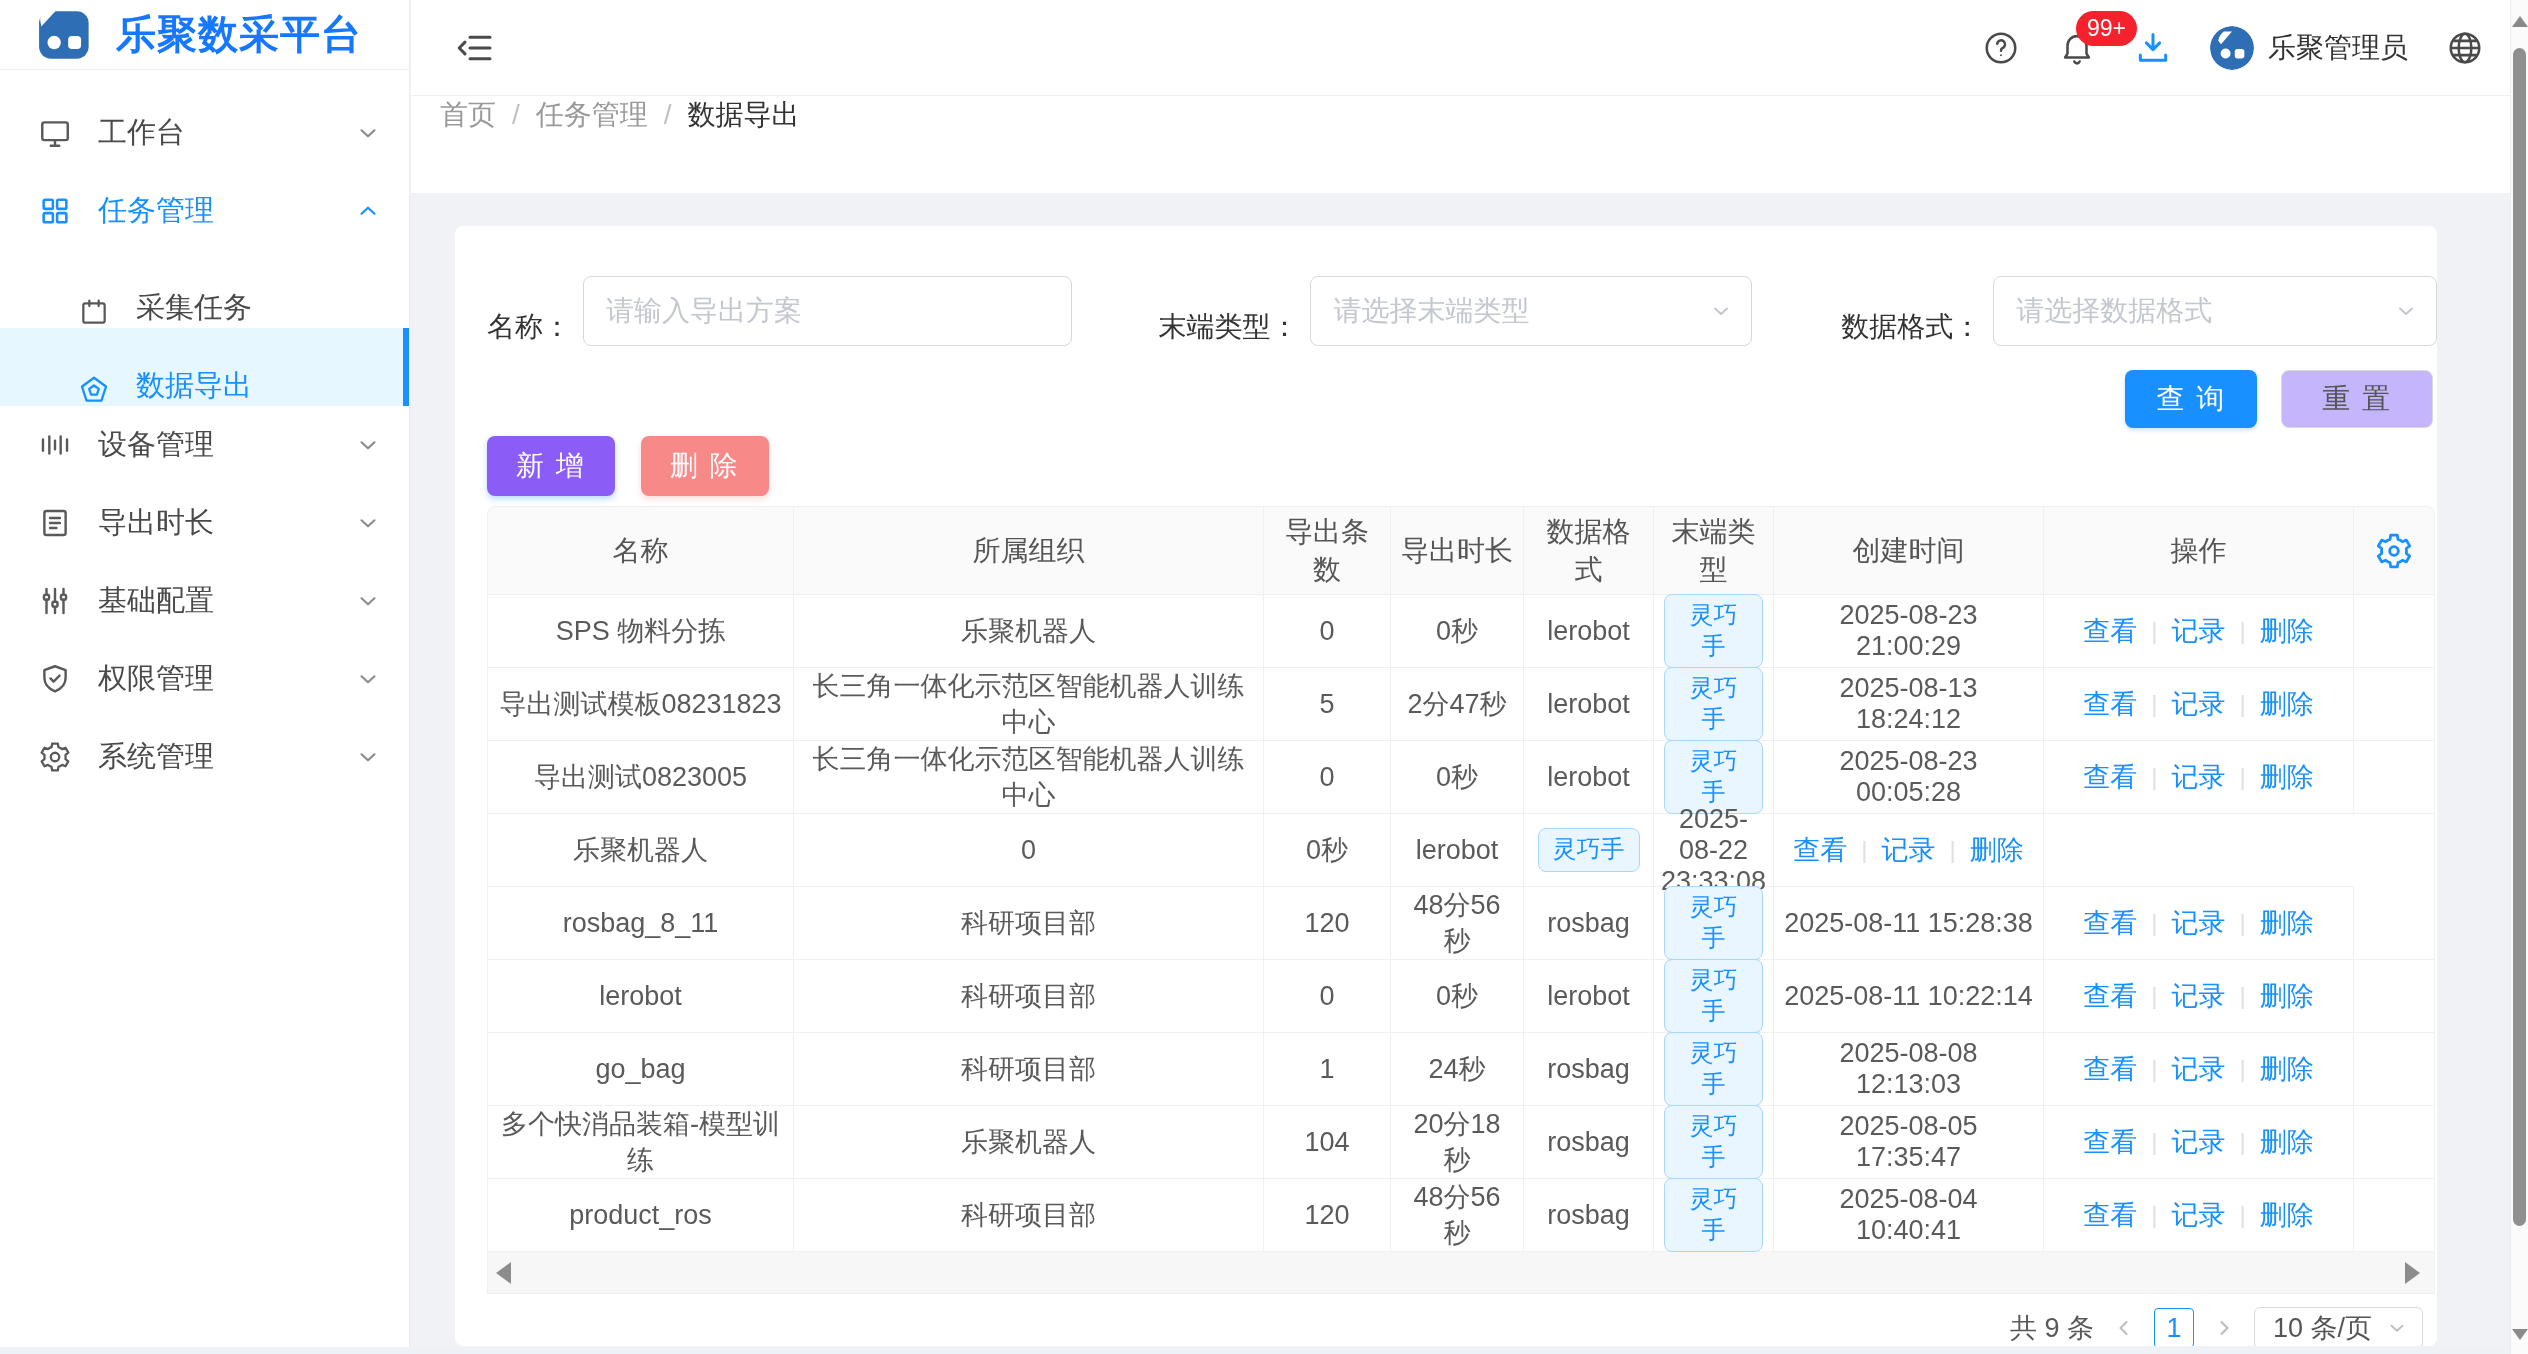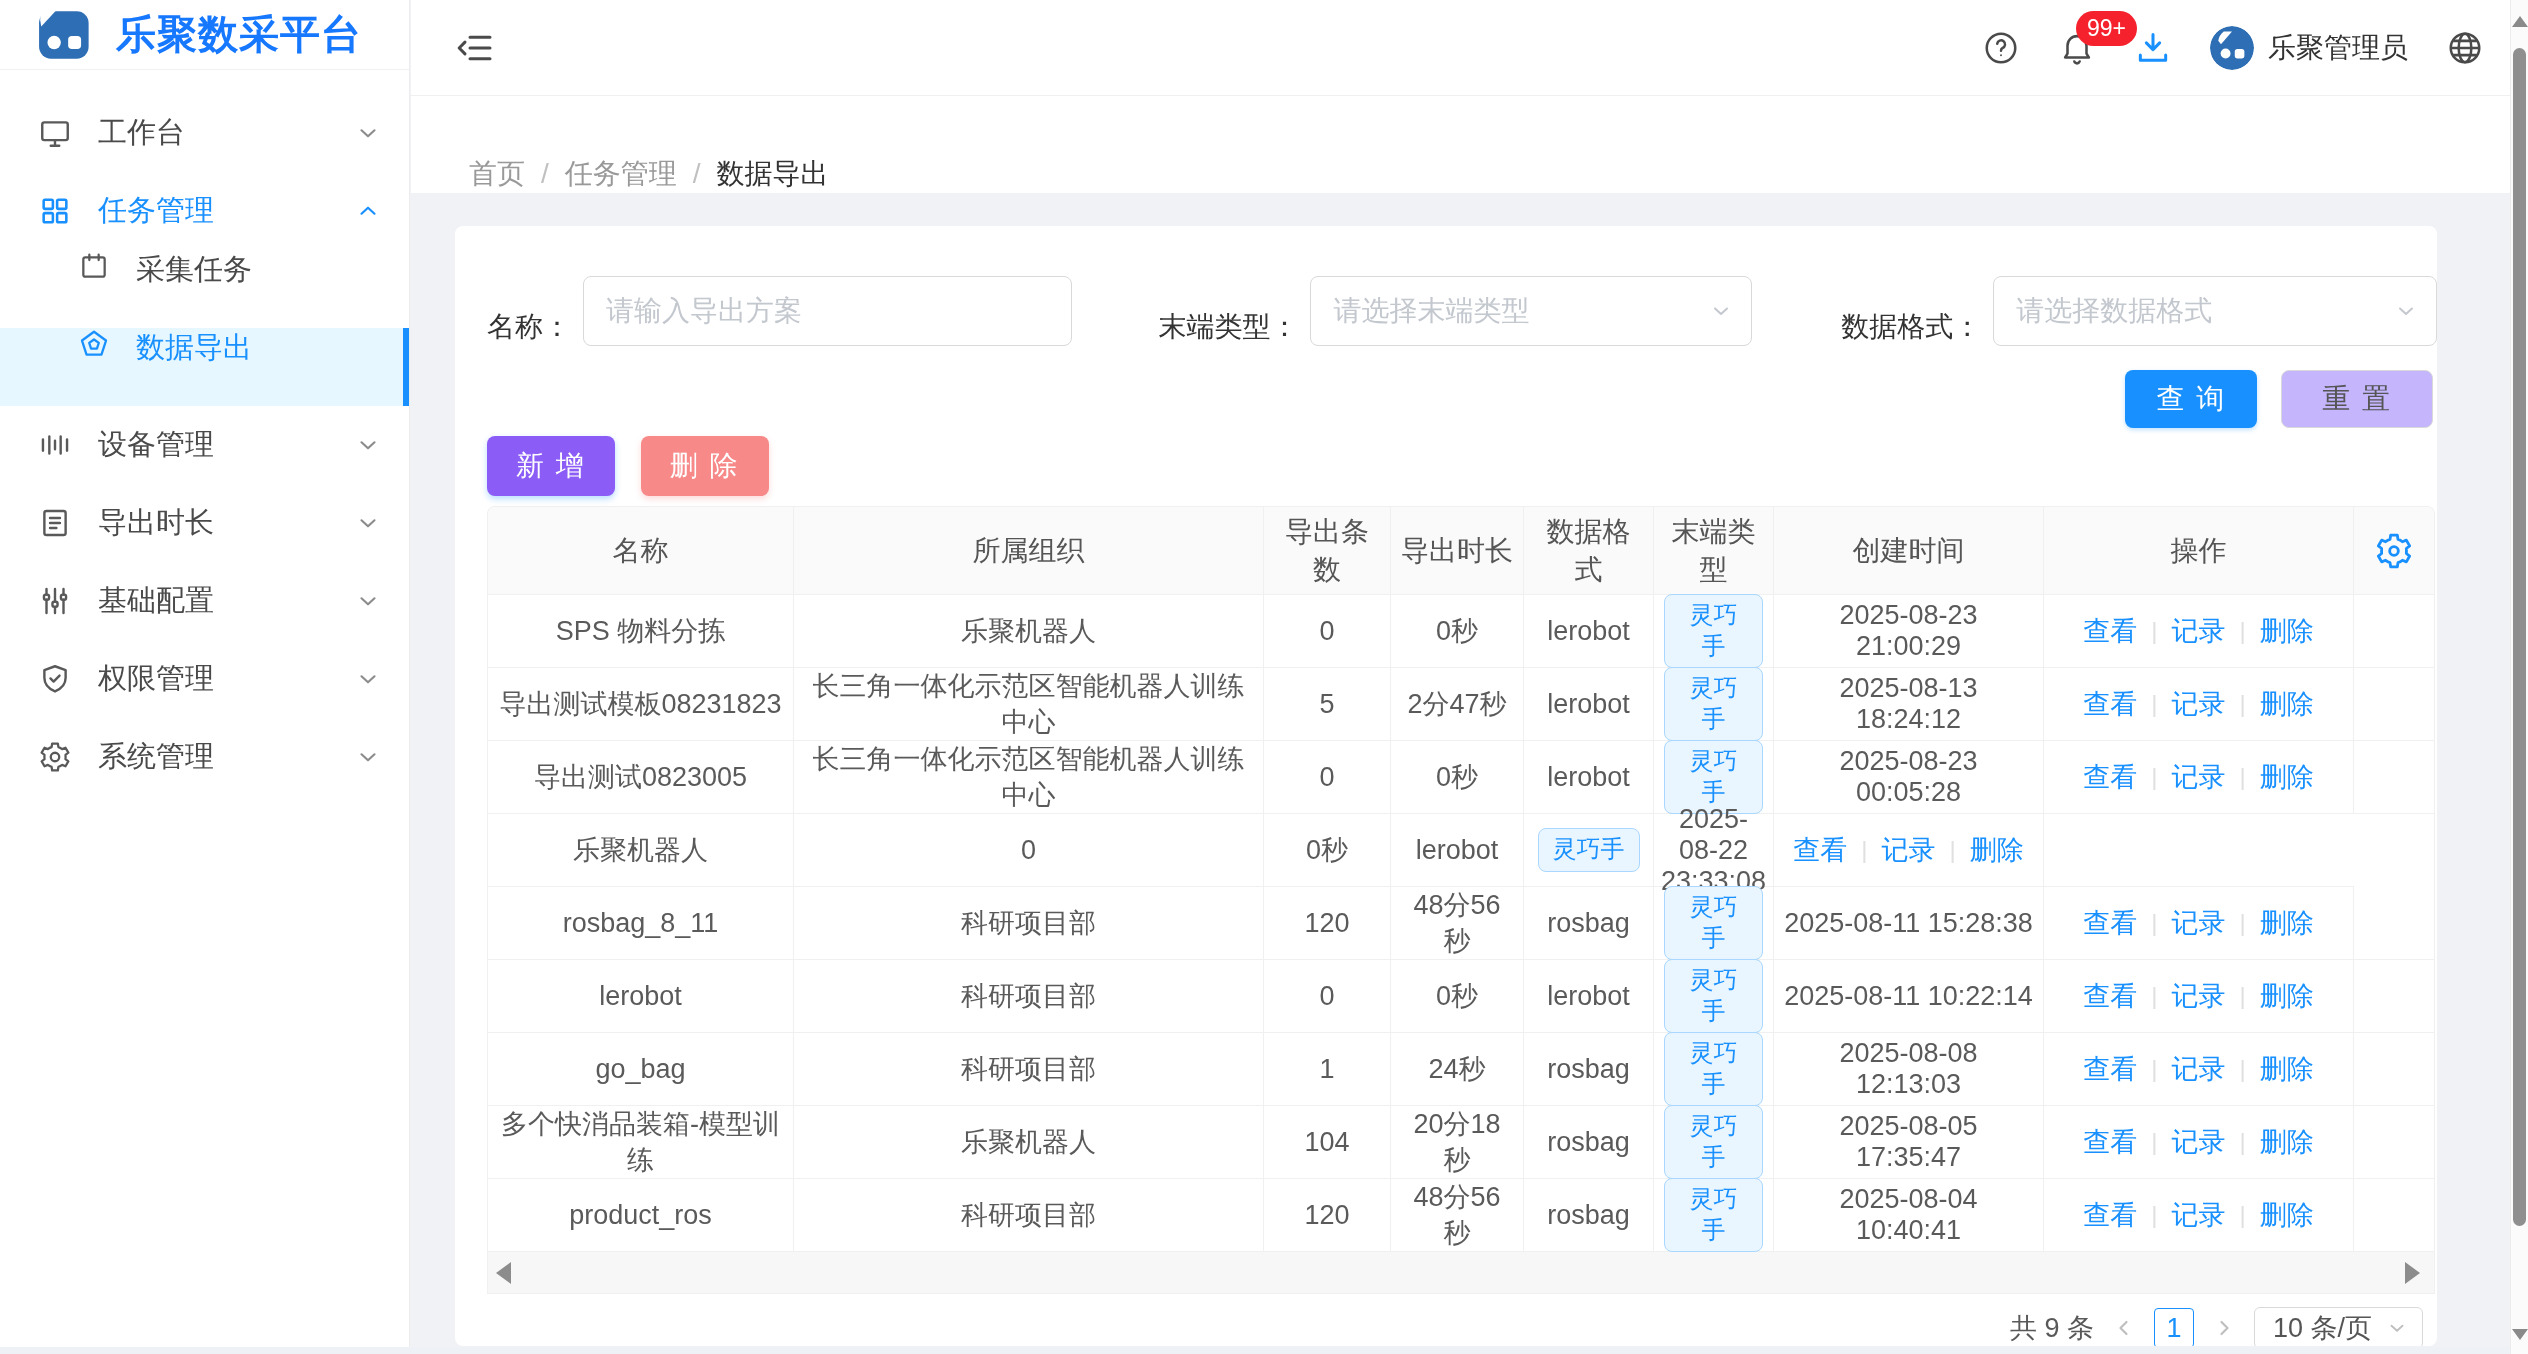--- a/index.html
+++ b/index.html
@@ -12,41 +12,41 @@
   .logo-row { height:70px; display:flex; align-items:center; padding-left:38px; border-bottom:1px solid #f0f0f0; }
   .logo-mark { width:56px; height:52px; flex:0 0 auto; }
   .logo-text { margin-left:22px; font-size:40px; font-weight:bold; color:#1677ff; letter-spacing:1px; }
   .menu { padding-top:24px; }
   .menu-item { height:78px; display:flex; align-items:center; padding:0 28px 0 38px; cursor:pointer; color:#4a4a4a; font-size:29px; position:relative; }
   .menu-item .mi-icon { width:34px; height:34px; color:#595959; flex:0 0 auto; }
   .menu-item .mi-label { margin-left:26px; flex:1; }
   .menu-item .mi-chevron { width:26px; height:26px; color:#8c8c8c; }
   .menu-item.active { color:#1890ff; }
   .menu-item.active .mi-icon, .menu-item.active .mi-chevron { color:#1890ff; }
-  .submenu-item { height:78px; display:flex; align-items:flex-start; padding-left:78px; cursor:pointer; color:#4a4a4a; font-size:29px; position:relative; }
+  .submenu-item { height:78px; display:flex; align-items:flex-end; padding-left:78px; cursor:pointer; color:#4a4a4a; font-size:29px; position:relative; }
   .submenu-item .mi-icon { width:32px; height:32px; color:#595959; }
   .submenu-item .mi-label { margin-left:26px; }
   .submenu-item.selected { background:#e6f7ff; color:#1890ff; }
   .submenu-item.selected .mi-icon { color:#1890ff; }
   .submenu-item.selected::after { content:""; position:absolute; right:0; top:0; bottom:0; width:6px; background:#1890ff; }
 
   
   .main { position:absolute; left:411px; top:0; width:2099px; height:1348px; }
   .topbar { height:96px; background:#fff; border-bottom:1px solid #f0f0f0; display:flex; align-items:center; padding:0 26px 0 44px; }
   .collapse-btn { width:40px; height:40px; color:#4a4a4a; cursor:pointer; }
   .topbar-right { margin-left:auto; display:flex; align-items:center; gap:38px; }
   .tb-icon { width:38px; height:38px; color:#4a4a4a; cursor:pointer; }
   .tb-icon.blue { color:#1890ff; }
   .bell-wrap { position:relative; }
   .badge { position:absolute; top:-18px; left:18px; background:#f5222d; color:#fff; font-size:23px; line-height:1; padding:6px 11px; border-radius:18px; white-space:nowrap; }
   .avatar-wrap { display:flex; align-items:center; gap:14px; cursor:pointer; }
   .avatar { width:44px; height:44px; border-radius:50%; overflow:hidden; }
   .user-name { font-size:28px; color:#333;text-align:center; }
 
-  .crumb-bar { height:97px; background:#fff; display:flex; align-items:flex-end; padding-left:58px; }
+  .crumb-bar { height:97px; background:#fff; display:flex; align-items:flex-start; padding-left:29px; }
   .crumb { display:flex; align-items:center; font-size:28px; }
   .crumb a { color:#999; text-decoration:none; cursor:pointer; }
   .crumb .sep { color:#c0c0c0; margin:0 16px; }
   .crumb .current { color:#333; }
 
   
   .content { position:absolute; top:194px; left:0; right:0; bottom:0; }
   .card { position:absolute; left:44px; top:32px; width:1982px; height:1120px; background:#fff; border-radius:8px; padding:48px 0 0 32px; overflow:hidden; }
 
   .filters { display:flex; align-items:flex-end; height:72px; font-size:28px; color:#333; }

